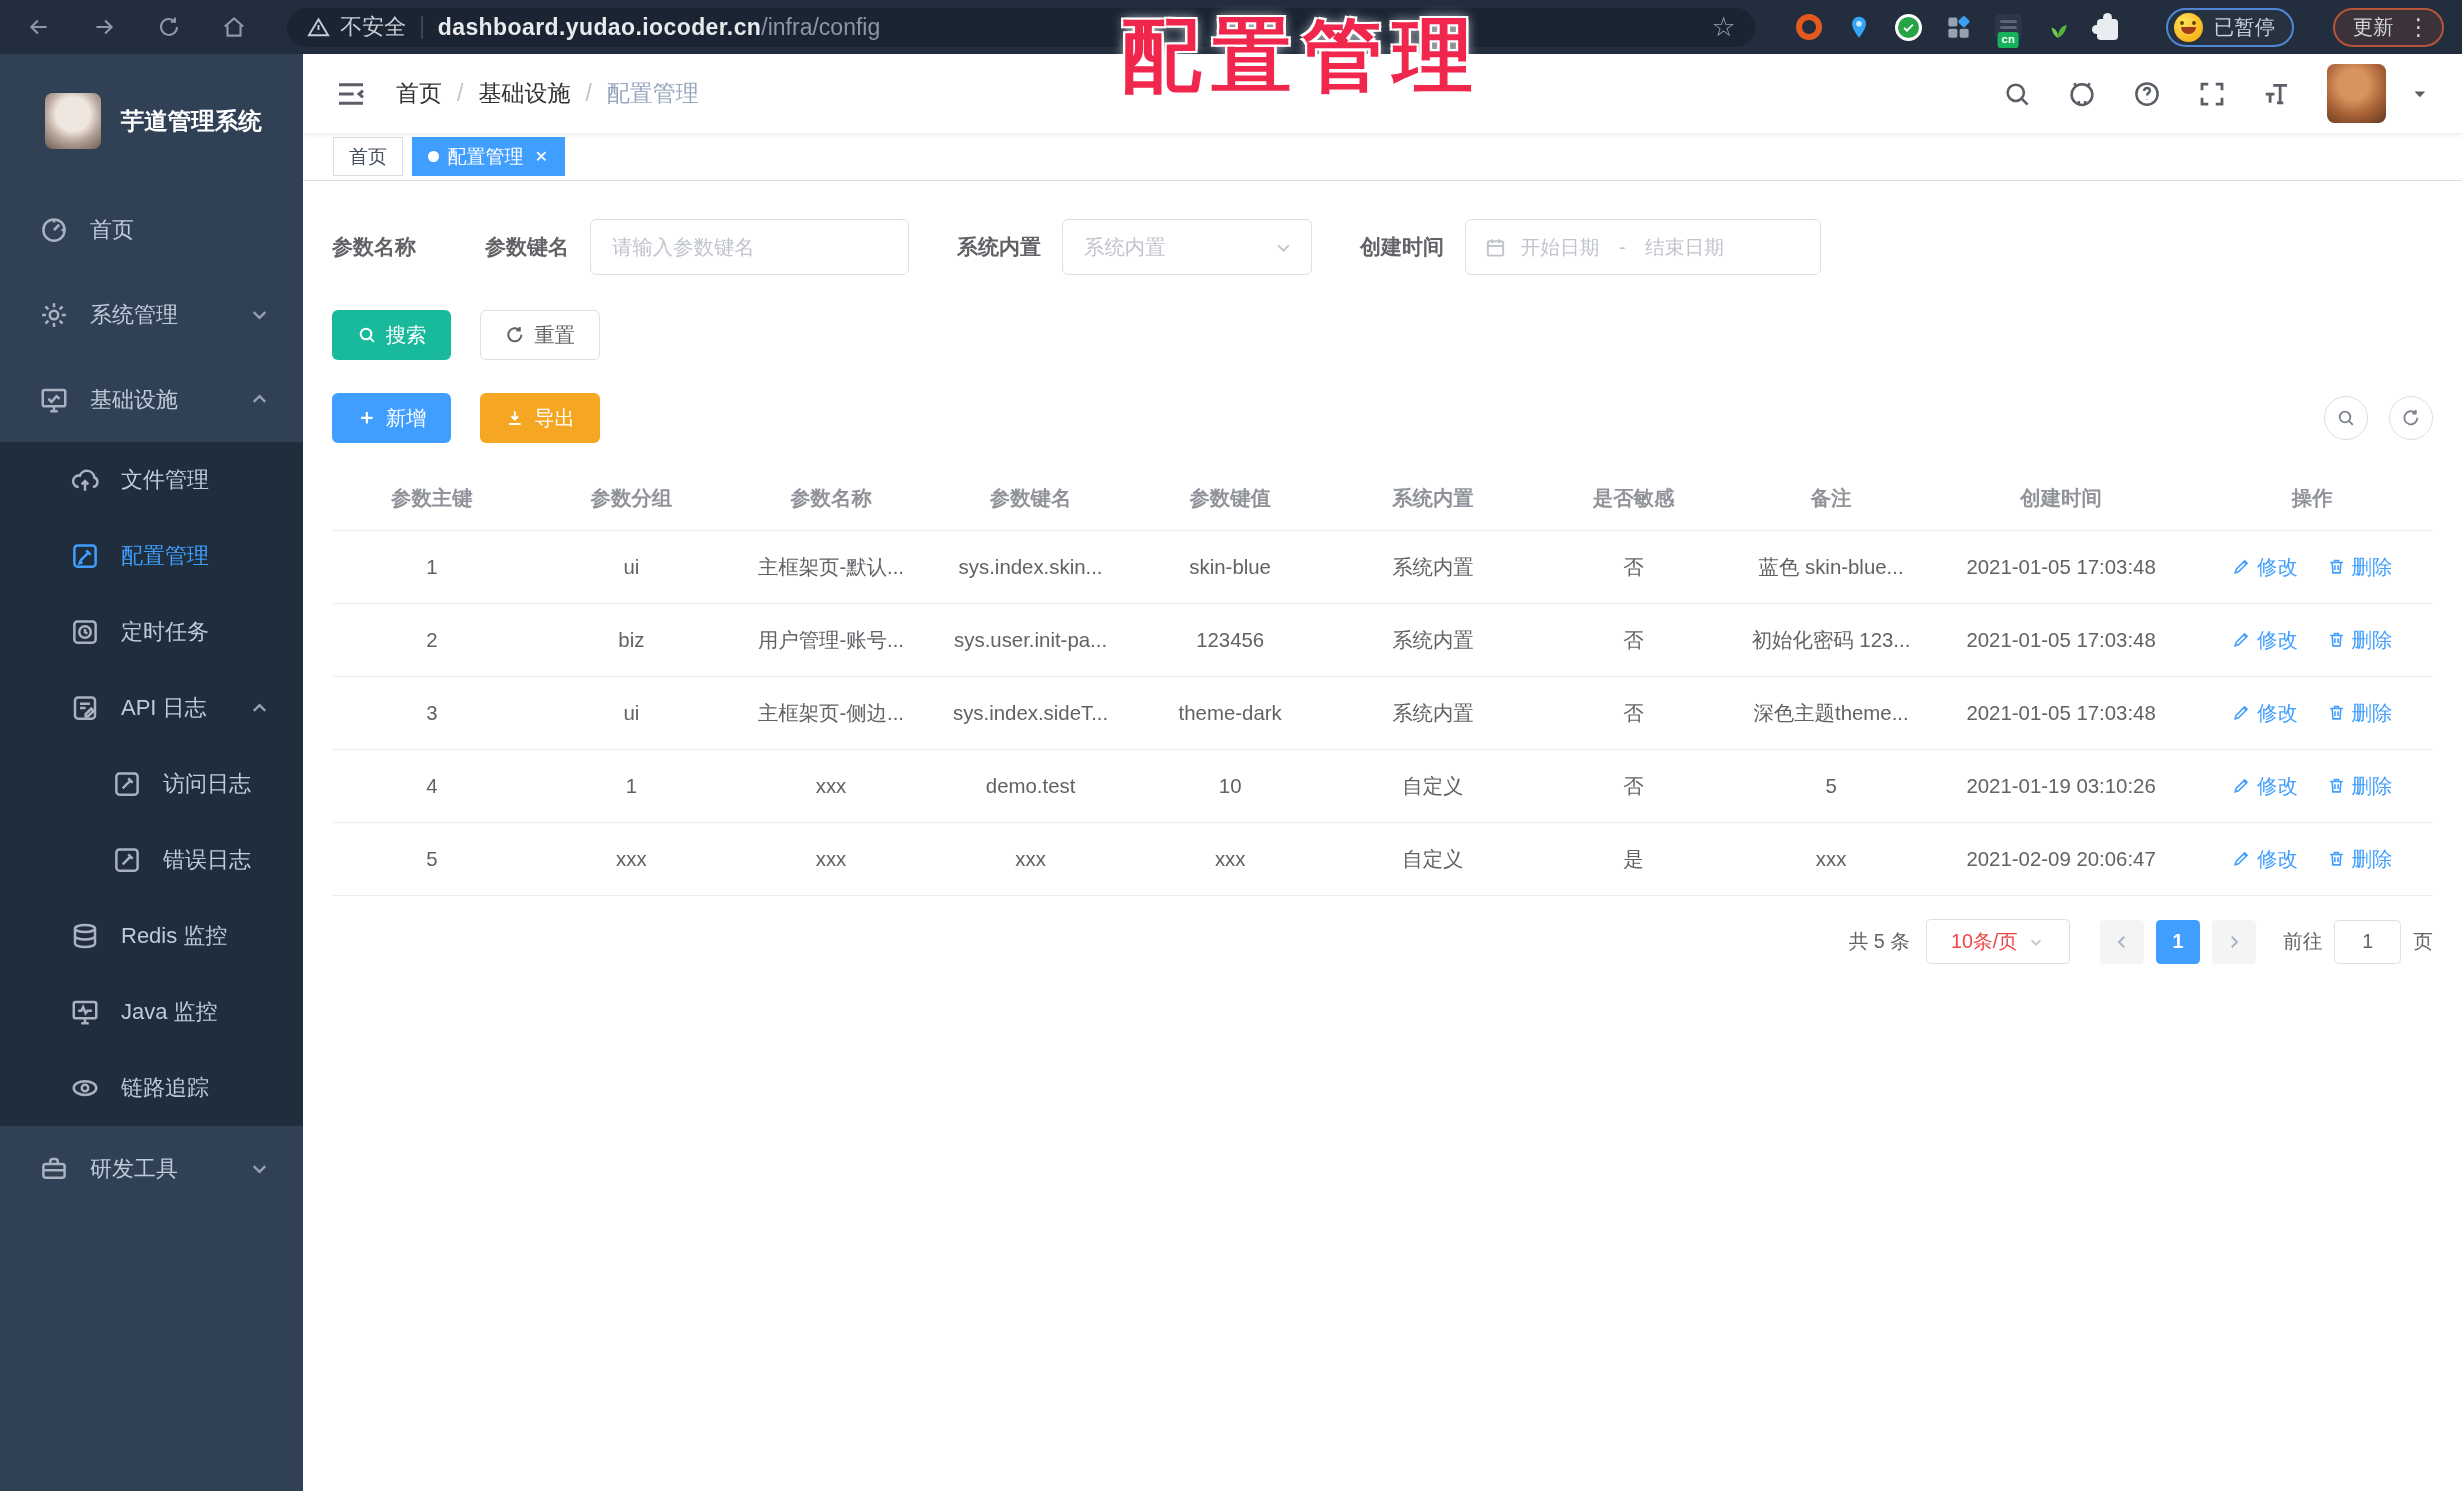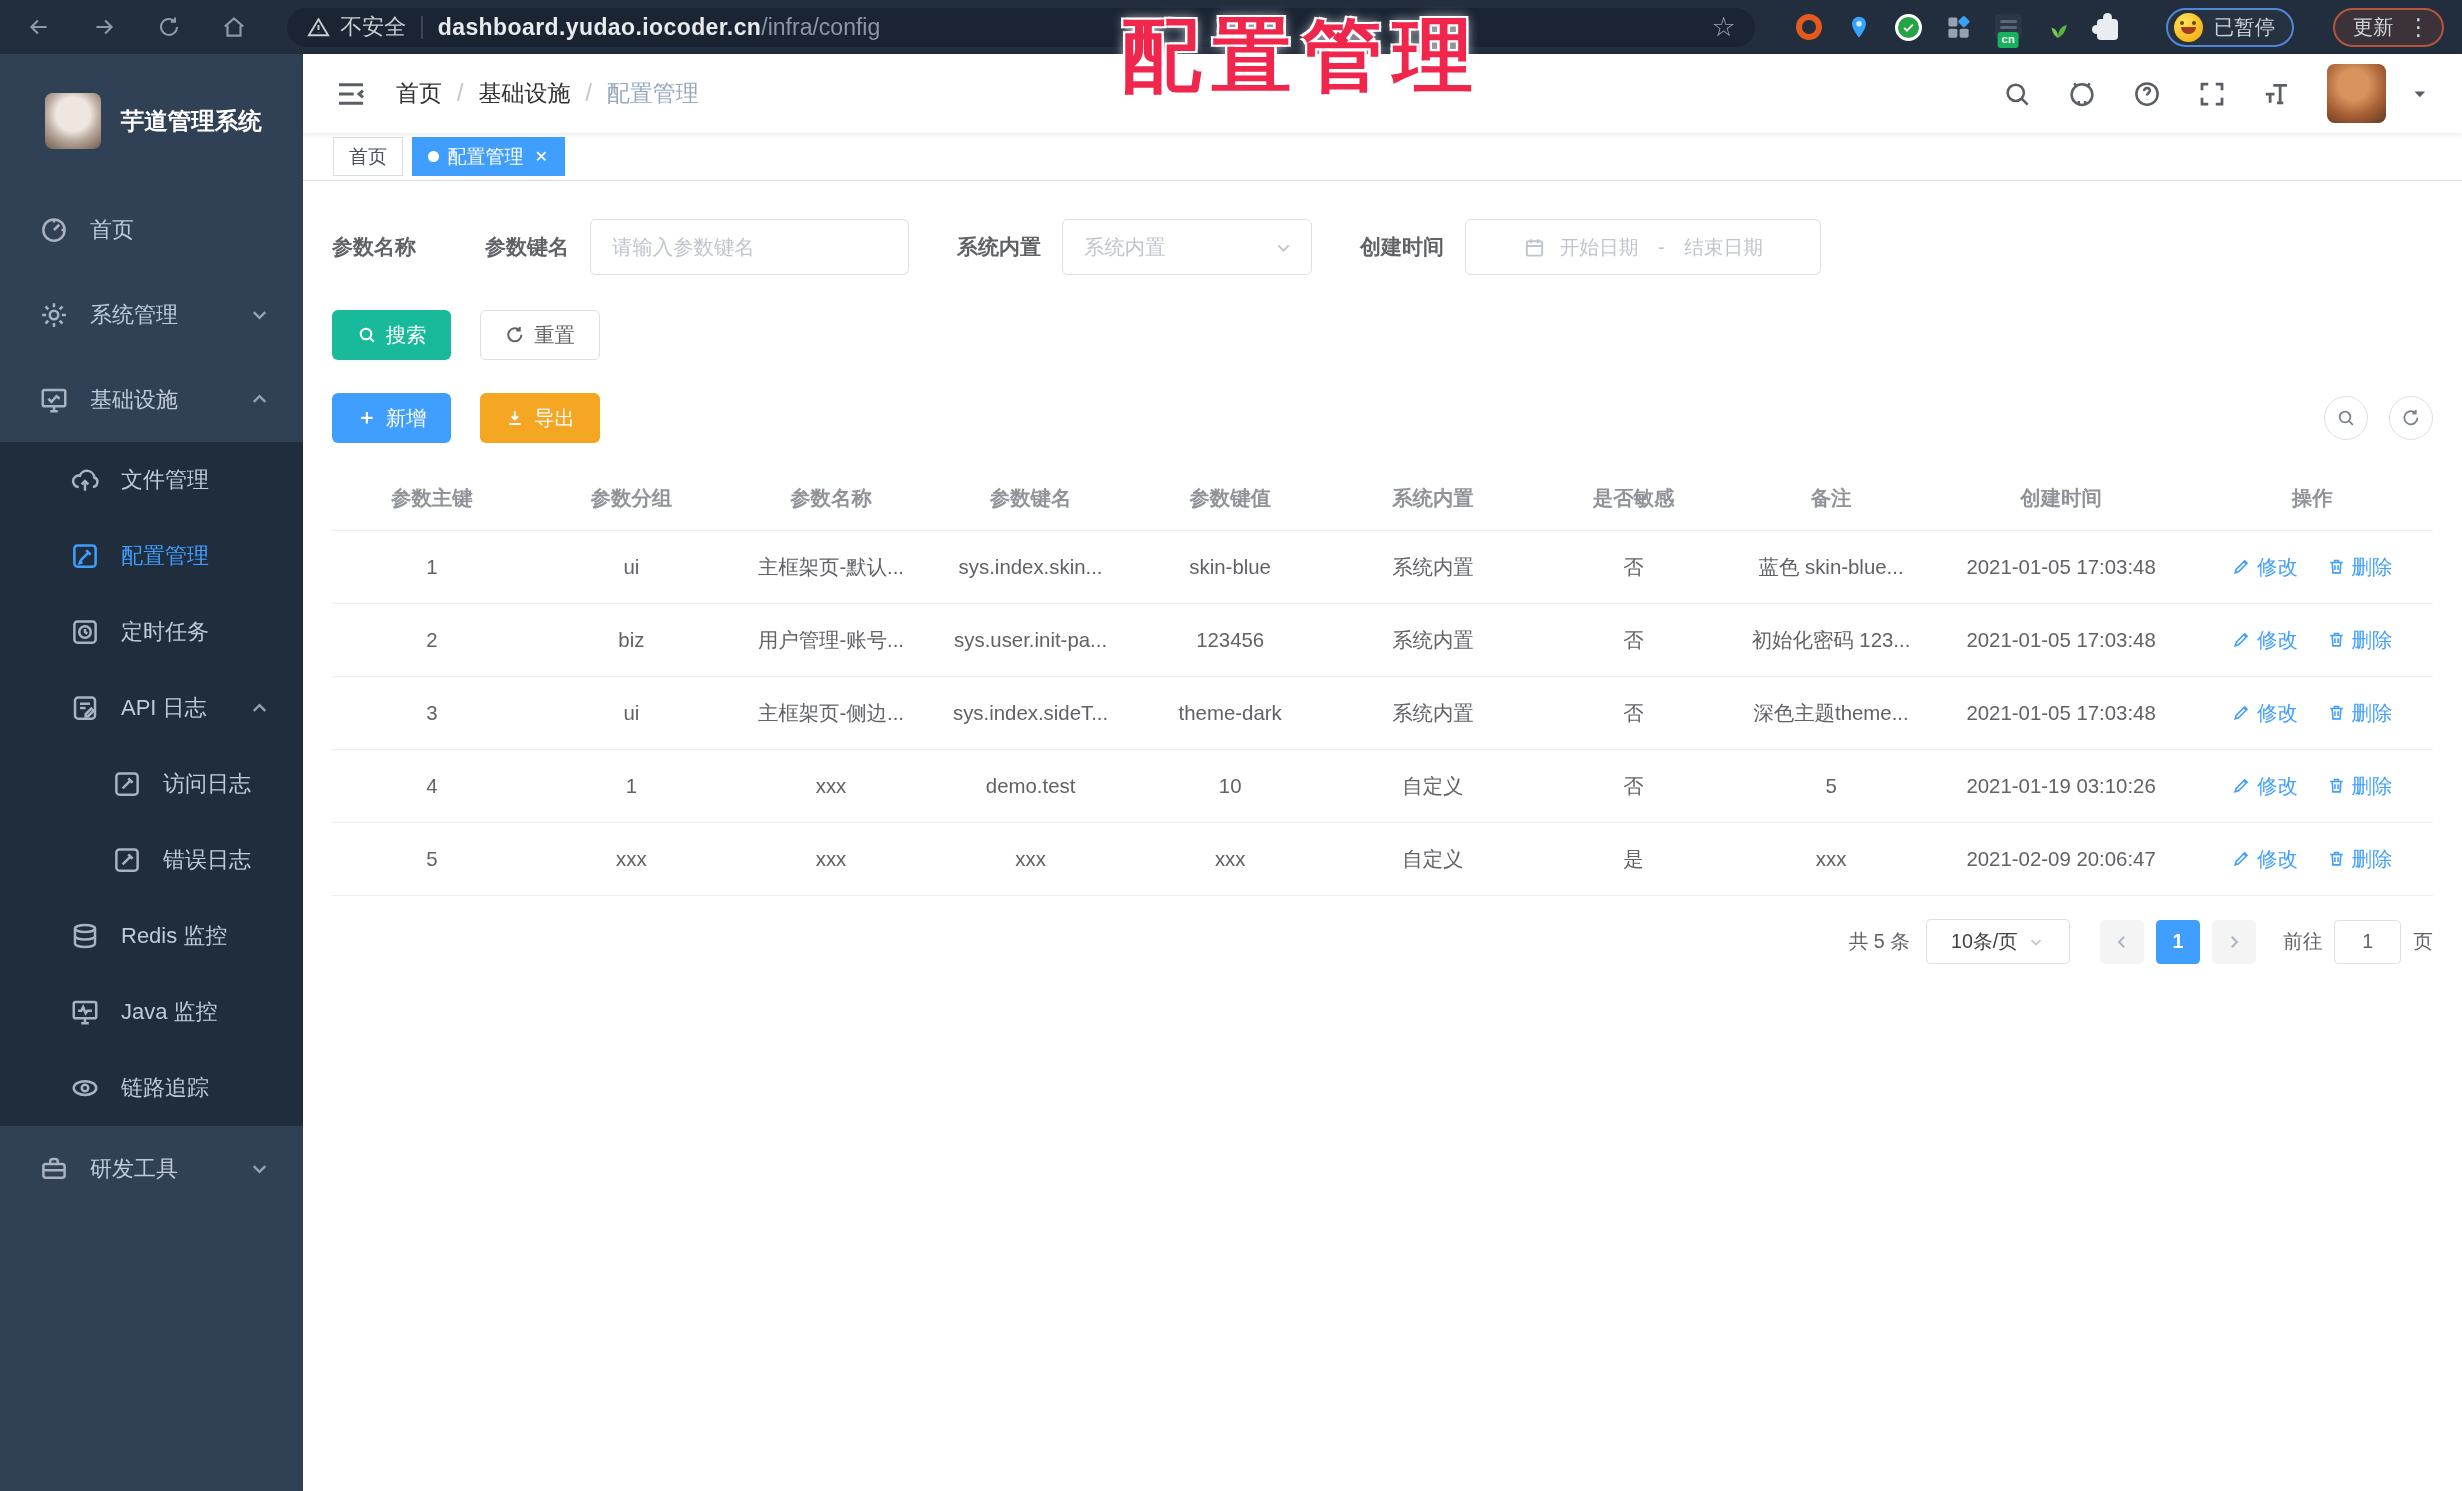--- a/index.html
+++ b/index.html
@@ -95,21 +95,21 @@
   .f-group { display:flex; align-items:center; margin-right:48px; }
   .f-label { font-size:21px; font-weight:700; color:#606266; margin-right:21px; white-space:nowrap; }
   .f-input { width:319px; height:56px; border:1.5px solid #dcdfe6; border-radius:6px; padding:0 21px;
              font-size:20.4px; color:#606266; outline:none; font-family:inherit; }
   .f-input::placeholder { color:#c0c4cc; }
   .f-select { width:250px; height:56px; border:1.5px solid #dcdfe6; border-radius:6px; padding:0 16.6px 0 21px;
               display:flex; align-items:center; cursor:pointer; }
   .f-select .ph { color:#c0c4cc; font-size:20.4px; }
   .f-select .chev { width:21px; height:21px; color:#c0c4cc; margin-left:auto; }
   .f-date { width:356px; height:56px; border:1.5px solid #dcdfe6; border-radius:6px; padding:0 18px;
-            display:flex; align-items:center; gap:13.6px; cursor:pointer;justify-content:center; }
+            display:flex; align-items:center; gap:13.6px; cursor:pointer; }
   .f-date .cal { width:23px; height:23px; color:#c0c4cc; flex:0 0 auto; }
   .f-date .ph { color:#c0c4cc; font-size:19.7px; white-space:nowrap; }
   .f-date .sep { color:#c0c4cc; font-size:19.7px; margin:0 6px; }
 
   .btn-row { margin-top:35px; display:flex; align-items:center; gap:29px; }
   .btn { height:50px; border-radius:6px; font-size:20.4px; display:inline-flex; align-items:center;
          gap:9px; padding:0 24px; border:1.5px solid transparent; cursor:pointer; font-family:inherit; }
   .btn .i { width:19.7px; height:19.7px; }
   .btn-search { background:#18ba9b; color:#fff; }
   .btn-reset  { background:#fff; border-color:#dcdfe6; color:#606266; }
@@ -126,21 +126,21 @@
   .grid td { font-size:20.4px; color:#606266; text-align:center; height:73px; padding:0 4.5px;
              border-bottom:1.5px solid #ebeef5; overflow:hidden; white-space:nowrap; text-overflow:ellipsis; }
   .op-link { display:inline-flex; align-items:center; gap:6px; color:#409eff; cursor:pointer; }
   .op-link .i { width:19px; height:19px; }
   .op-link + .op-link { margin-left:23px; }
 
   .pager { margin-top:23px; display:flex; align-items:center; justify-content:flex-end; font-size:19.7px;
            color:#606266; }
   .pg-total { margin-right:16px; }
   .pg-size { width:144px; height:45px; border:1.5px solid #dcdfe6; border-radius:4.5px; display:flex;
-             align-items:center; justify-content:center; gap:9px; color:#404040; margin-right:30px; cursor:pointer; }
+             align-items:center; justify-content:center; gap:9px; color:#ef4444; margin-right:30px; cursor:pointer; }
   .pg-size .chev { width:18px; height:18px; color:#c0c4cc; }
   .pg-btn { width:44px; height:44px; border-radius:4.5px; background:#f4f4f5; color:#a9b5c4; display:flex;
             align-items:center; justify-content:center; cursor:pointer; }
   .pg-btn .i { width:18px; height:18px; }
   .pg-page { width:44px; height:44px; border-radius:4.5px; background:#409eff; color:#fff; font-weight:700;
              display:flex; align-items:center; justify-content:center; margin:0 12px; cursor:pointer; }
   .pg-goto { margin-left:27px; display:flex; align-items:center; gap:12px; }
   .pg-input { width:67px; height:44px; border:1.5px solid #dcdfe6; border-radius:4.5px; text-align:center;
               font-size:19.7px; color:#606266; outline:none; font-family:inherit; }
 

